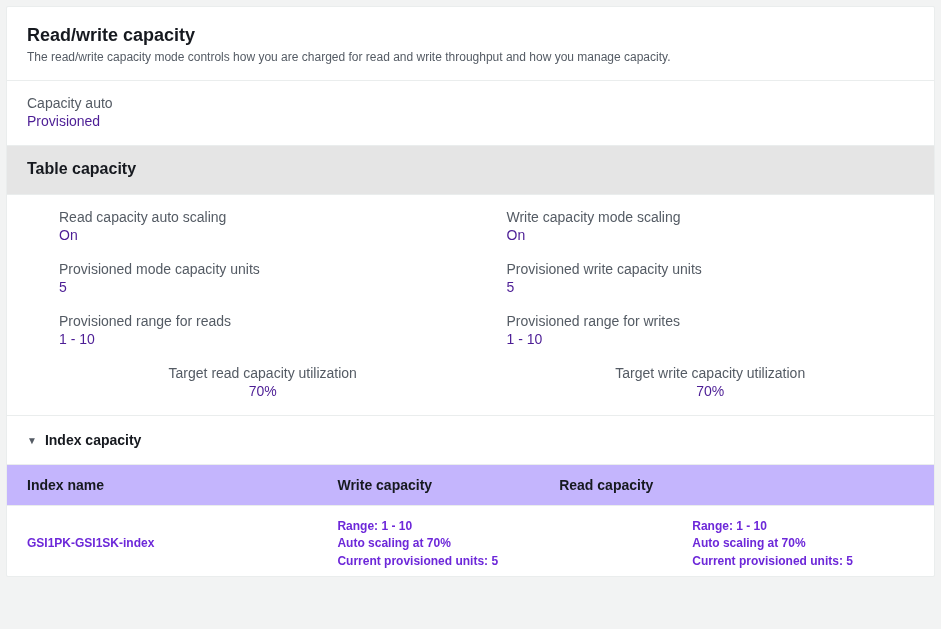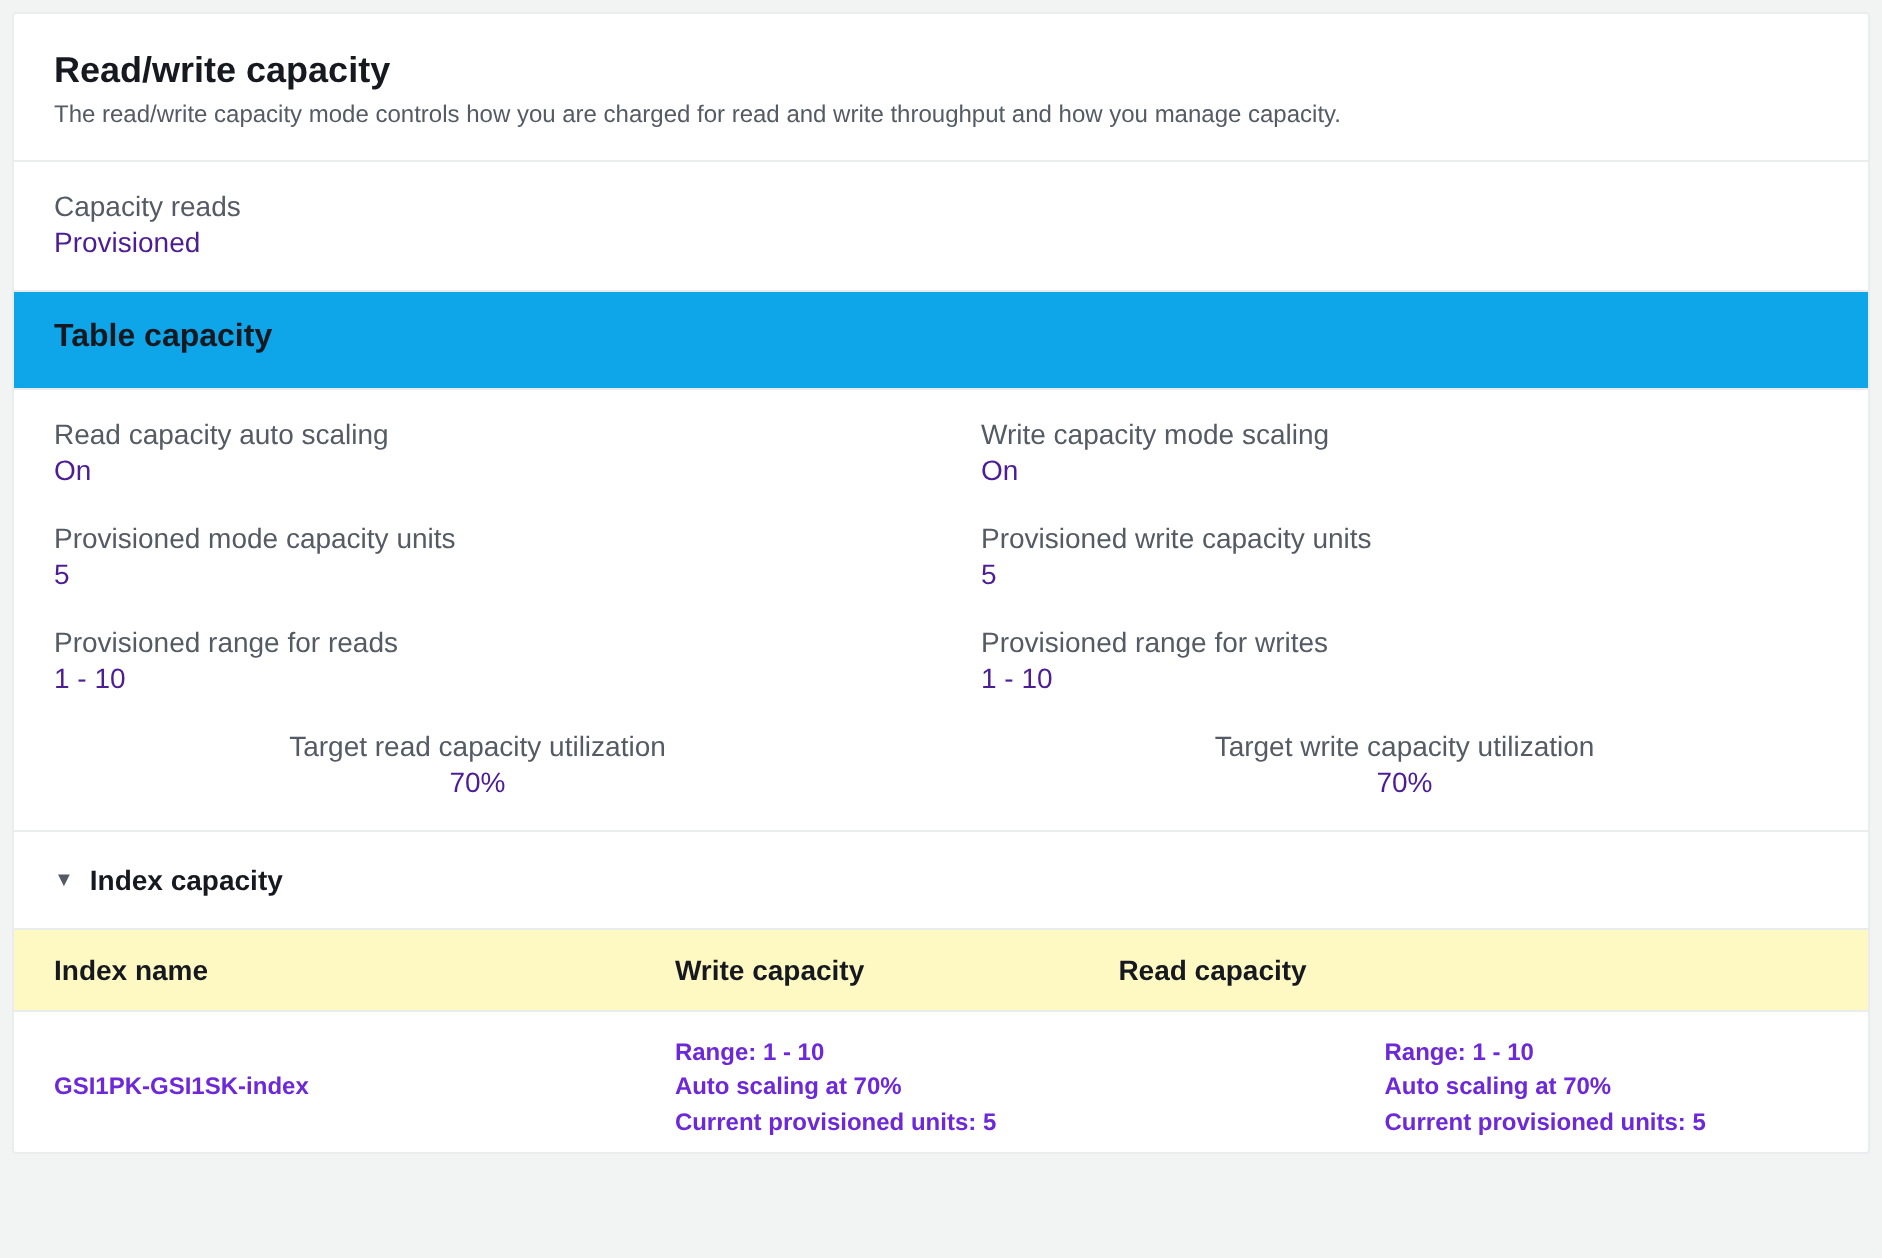--- a/index.html
+++ b/index.html
@@ -45,20 +45,21 @@
     color: #545b64;
     margin-bottom: 2px;
   }
   .kv-value {
     font-size: 14px;
     color: #4c1d95;
   }
   .two-col {
     display: flex;
     gap: 40px;
+    margin-left: 32px;
   }
   .col { flex: 1; }
   .kv-block { margin-bottom: 18px; }
   .kv-block:last-child { margin-bottom: 0; text-align: center; }
 
   .expander-row {
     padding: 16px 20px;
     border-bottom: 1px solid #eaeded;
     display: flex;
     align-items: center;
@@ -73,21 +74,21 @@
     font-weight: 700;
     font-size: 14px;
     color: #16191f;
   }
 
   .idx-table {
     width: 100%;
   }
   .idx-head {
     display: flex;
-    background: #fef9c3;
+    background: #c4b5fd;
     border-bottom: 1px solid #eaeded;
     padding: 12px 20px;
   }
   .idx-row {
     display: flex;
     padding: 12px 20px 6px 20px;
     align-items: center;
   }
   .c1 { width: 35%; }
   .c2 { width: 40%; }
@@ -108,25 +109,25 @@
 <body>
 
 <div class="panel">
 
   <div class="panel-header">
     <div class="panel-title">Read/write capacity</div>
     <div class="panel-desc">The read/write capacity mode controls how you are charged for read and write throughput and how you manage capacity.</div>
   </div>
 
   <div class="section">
-    <div class="kv-label">Capacity reads</div>
+    <div class="kv-label">Capacity auto</div>
     <div class="kv-value">Provisioned</div>
   </div>
 
-  <div class="section" style="background:#0ea5e9;">
+  <div class="section" style="background:#e5e5e5;">
     <div class="sub-title">Table capacity</div>
   </div>
 
   <div class="section">
     <div class="two-col">
       <div class="col">
         <div class="kv-block">
           <div class="kv-label">Read capacity auto scaling</div>
           <div class="kv-value">On</div>
         </div>

